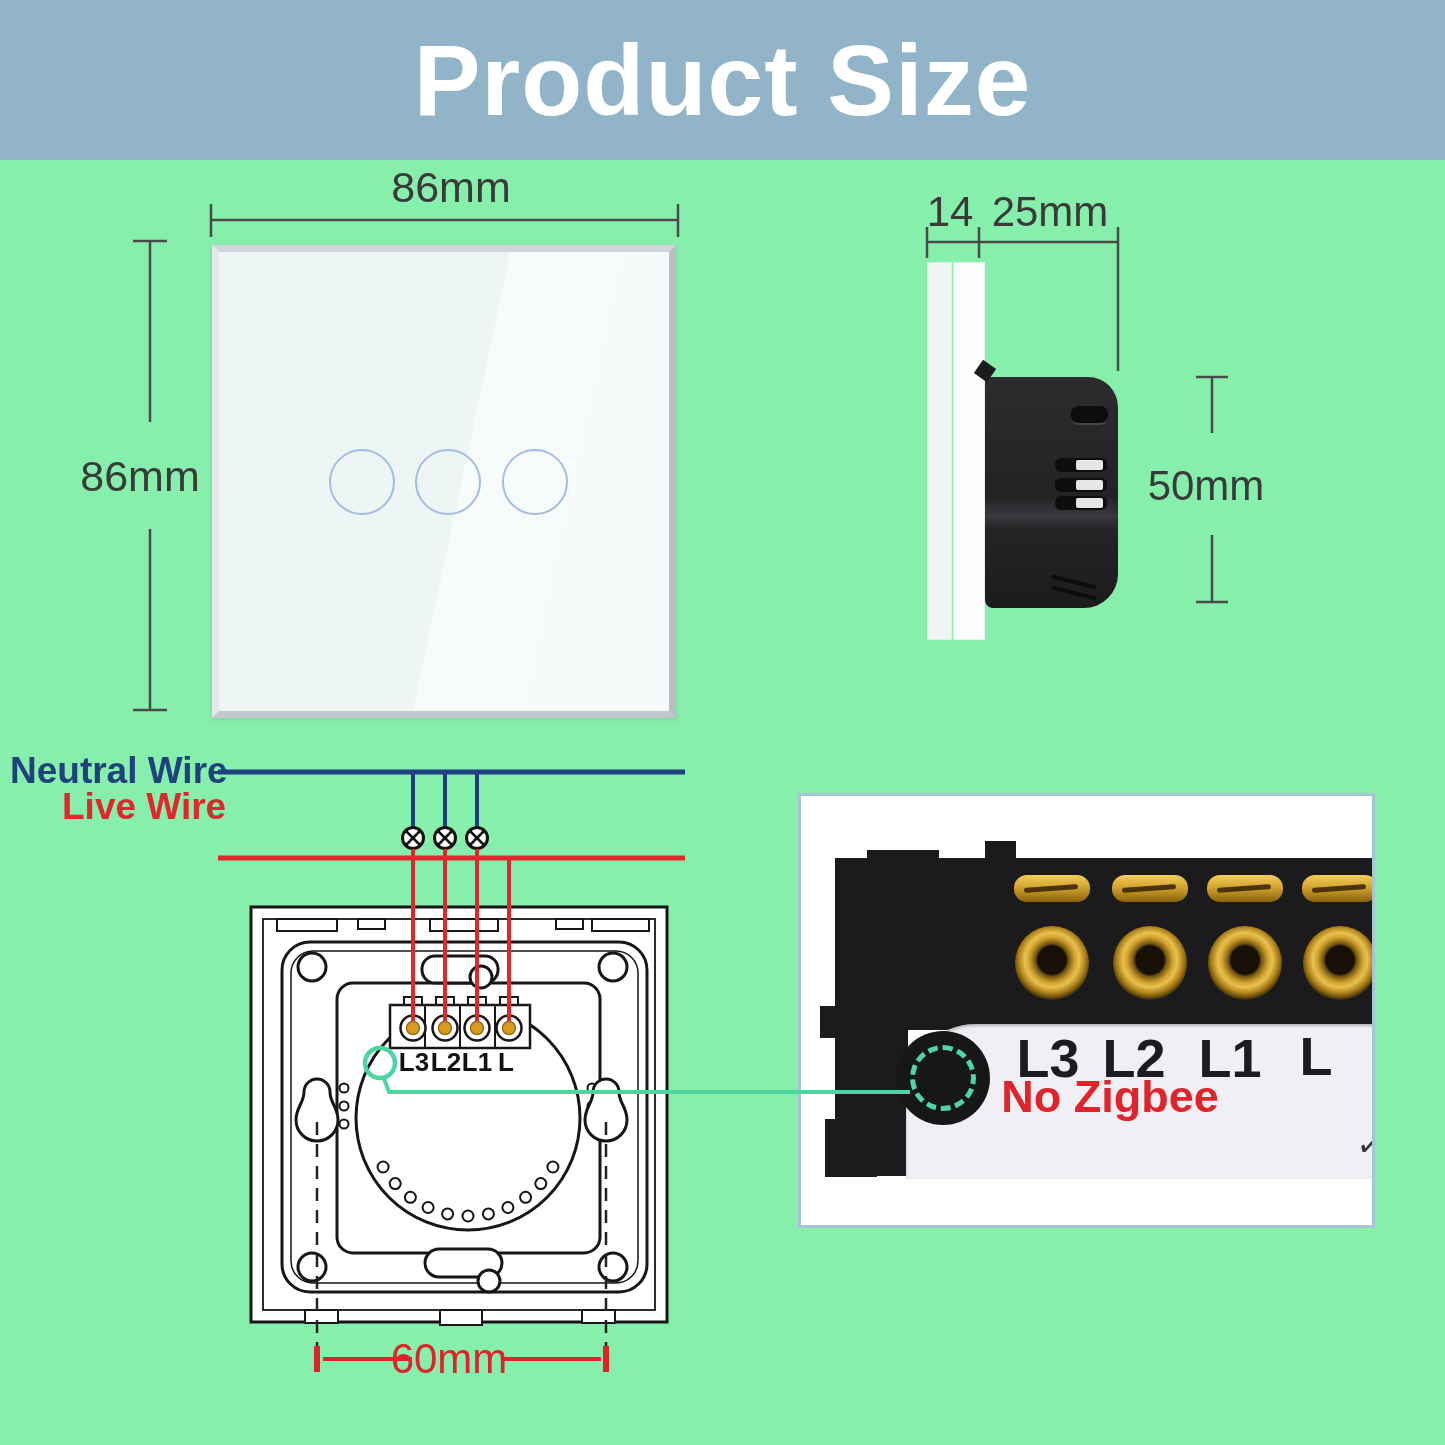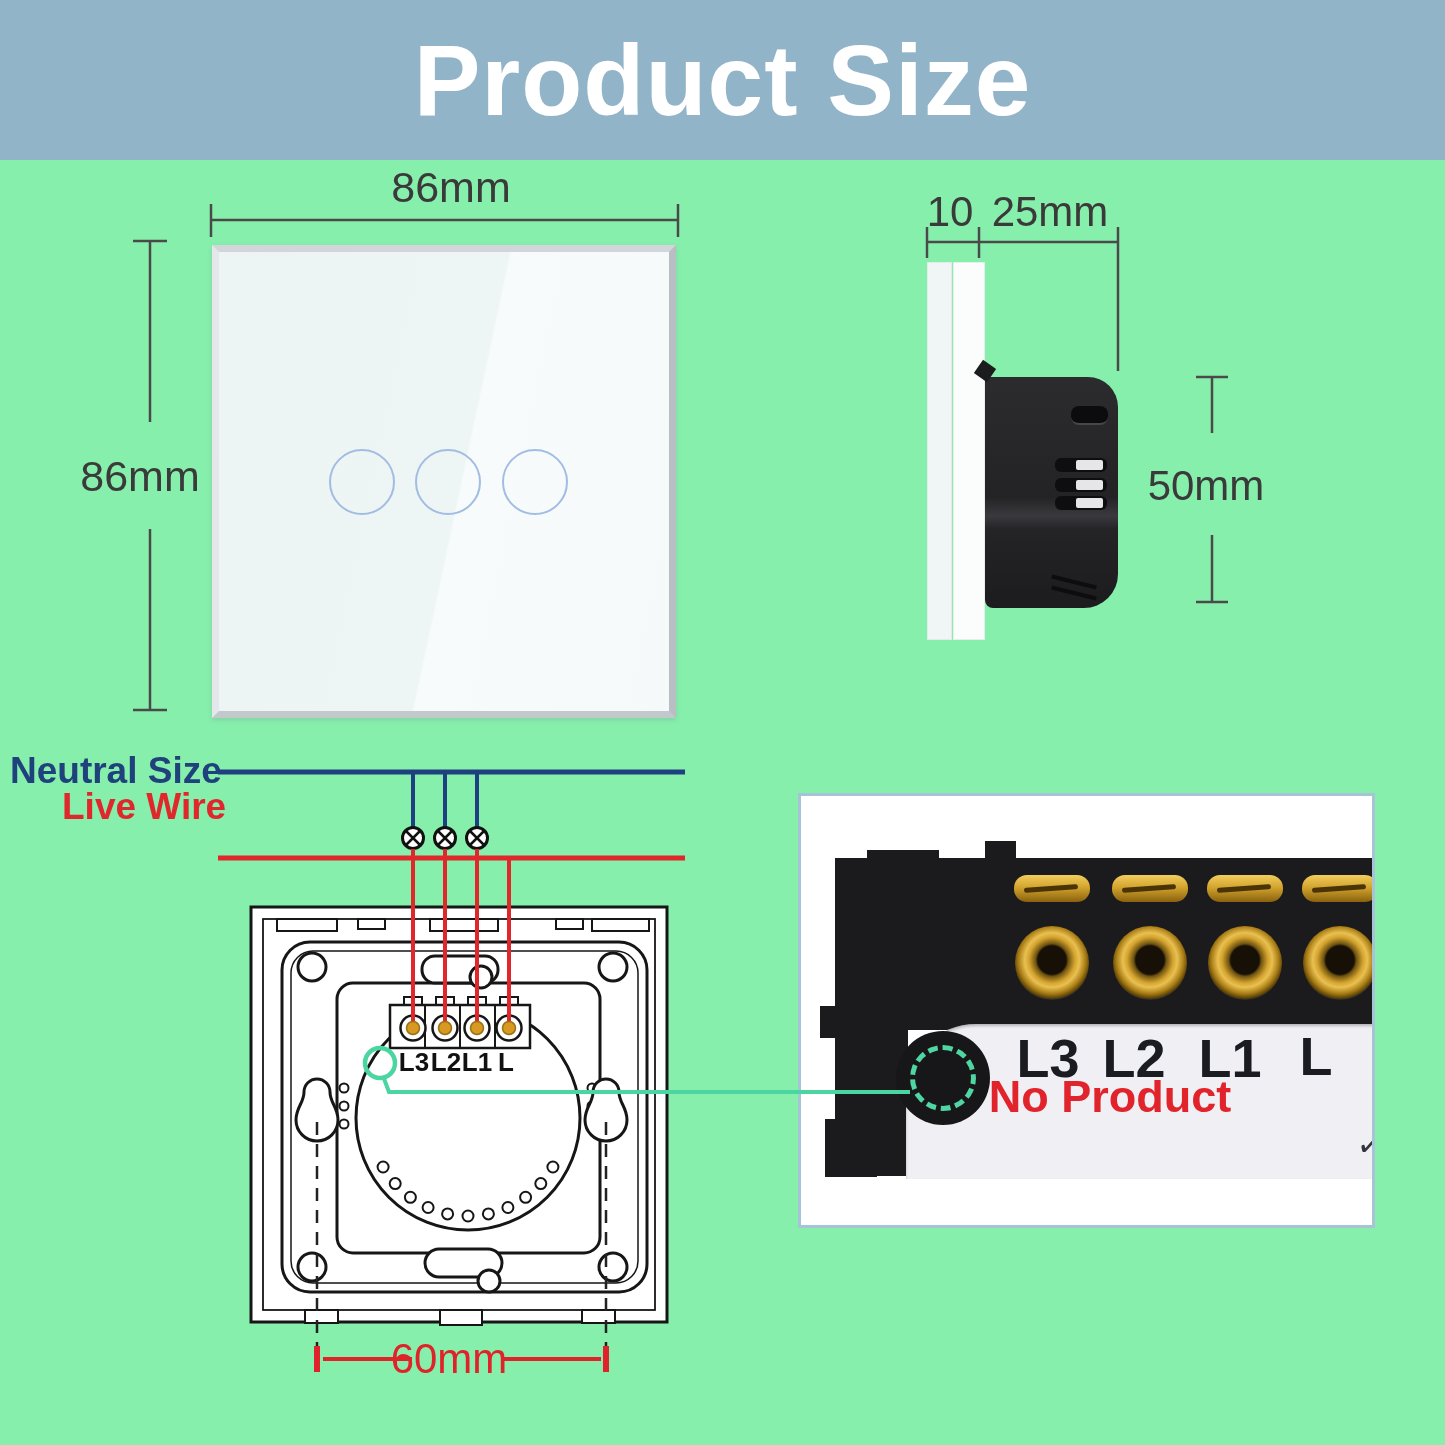--- a/index.html
+++ b/index.html
@@ -75,25 +75,25 @@
       </div>
     <div class="abs vent" style="top:101px;">
         <span class="vent-bar"></span>
       </div>
     <div class="abs vent" style="top:119px;">
         <span class="vent-bar"></span>
       </div>
     <div class="abs groove" style="top:203px;"></div>
     <div class="abs groove" style="top:214px;"></div>
   </div>
-  <span class="txt" style="left:950px;top:212px;font-size:42px;">10</span>
+  <span class="txt" style="left:950px;top:212px;font-size:42px;">14</span>
   <span class="txt" style="left:1050px;top:212px;font-size:42px;">25mm</span>
   <span class="txt" style="left:1206px;top:486px;font-size:42px;">50mm</span>
 
-  <span class="txt" style="left:10px;top:771px;transform:translateY(-50%);font-size:37px;font-weight:bold;color:#20427c;">Neutral Size</span>
+  <span class="txt" style="left:10px;top:771px;transform:translateY(-50%);font-size:37px;font-weight:bold;color:#20427c;">Neutral Wire</span>
   <span class="txt" style="left:62px;top:807px;transform:translateY(-50%);font-size:37px;font-weight:bold;color:#e0282c;">Live Wire</span>
 
   <span class="txt zlabels" style="left:414px;top:1062px;font-size:26px;font-weight:bold;color:#111;">L3</span>
   <span class="txt zlabels" style="left:446px;top:1062px;font-size:26px;font-weight:bold;color:#111;">L2</span>
   <span class="txt zlabels" style="left:477px;top:1062px;font-size:26px;font-weight:bold;color:#111;">L1</span>
   <span class="txt zlabels" style="left:506px;top:1062px;font-size:26px;font-weight:bold;color:#111;">L</span>
   <span class="txt zlabels" style="left:449px;top:1359px;font-size:42px;color:#e0232a;">60mm</span>
 
   <div class="abs inset">
     <div class="black" style="left:34px;top:62px;right:-3px;height:172px;"></div>
@@ -113,21 +113,21 @@
     <div class="screw" style="left:311px;"></div>
     <div class="screw" style="left:406px;"></div>
     <div class="screw" style="left:501px;"></div>
     <span style="position:absolute;left:556px;top:330px;font-size:32px;color:#34343e;transform:rotate(8deg);">✓</span>
   </div>
 
   <span class="txt inset-text" style="left:1048px;top:1058px;font-size:54px;color:#1b1b22;">L3</span>
   <span class="txt inset-text" style="left:1134px;top:1058px;font-size:54px;color:#1b1b22;">L2</span>
   <span class="txt inset-text" style="left:1230px;top:1058px;font-size:54px;color:#1b1b22;">L1</span>
   <span class="txt inset-text" style="left:1316px;top:1056px;font-size:54px;color:#1b1b22;">L</span>
-  <span class="txt inset-text" style="left:1110px;top:1097px;font-size:45px;color:#e1232b;">No Product</span>
+  <span class="txt inset-text" style="left:1110px;top:1097px;font-size:45px;color:#e1232b;">No Zigbee</span>
 
   <svg class="overlay" width="1445" height="1445" viewBox="0 0 1445 1445">
 
     <g stroke="#4a4a4a" stroke-width="2.5">
       <line x1="211" y1="220" x2="678" y2="220"></line>
       <line x1="211" y1="204" x2="211" y2="237"></line>
       <line x1="678" y1="204" x2="678" y2="237"></line>
     </g>
     <g stroke="#4a4a4a" stroke-width="2.5">
       <line x1="133" y1="241" x2="167" y2="241"></line>

